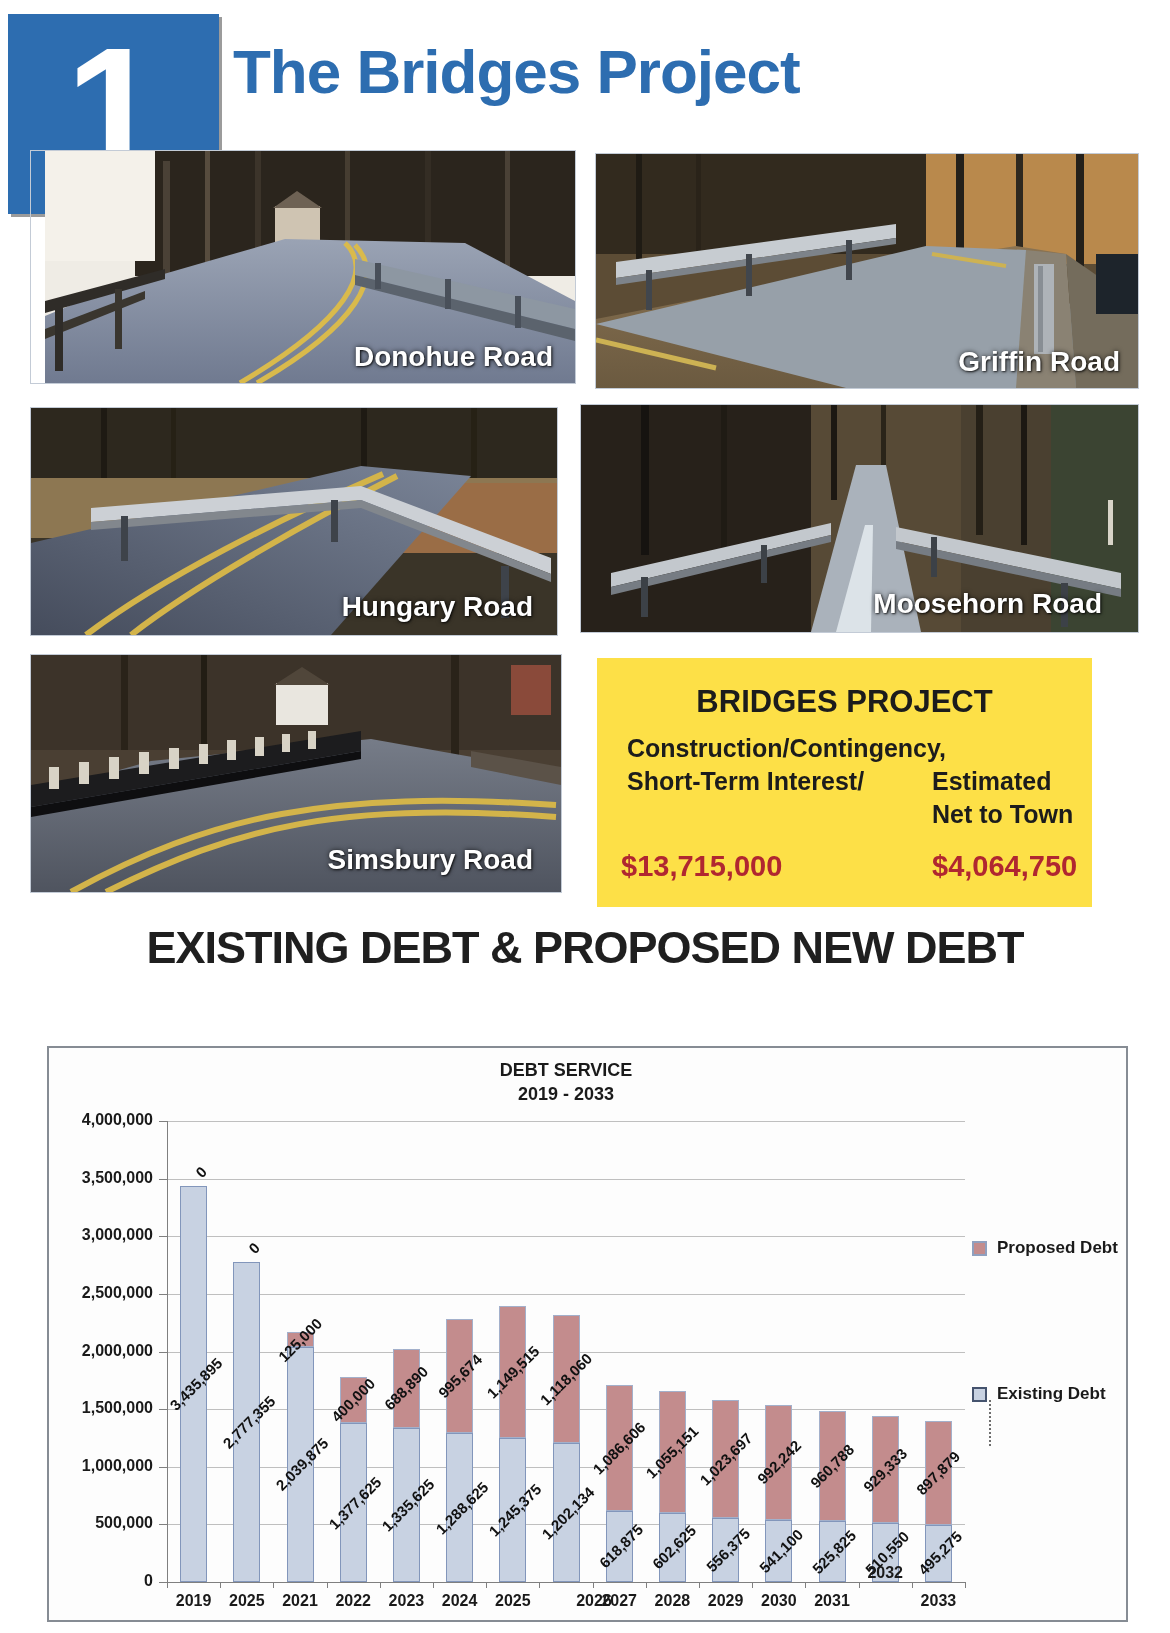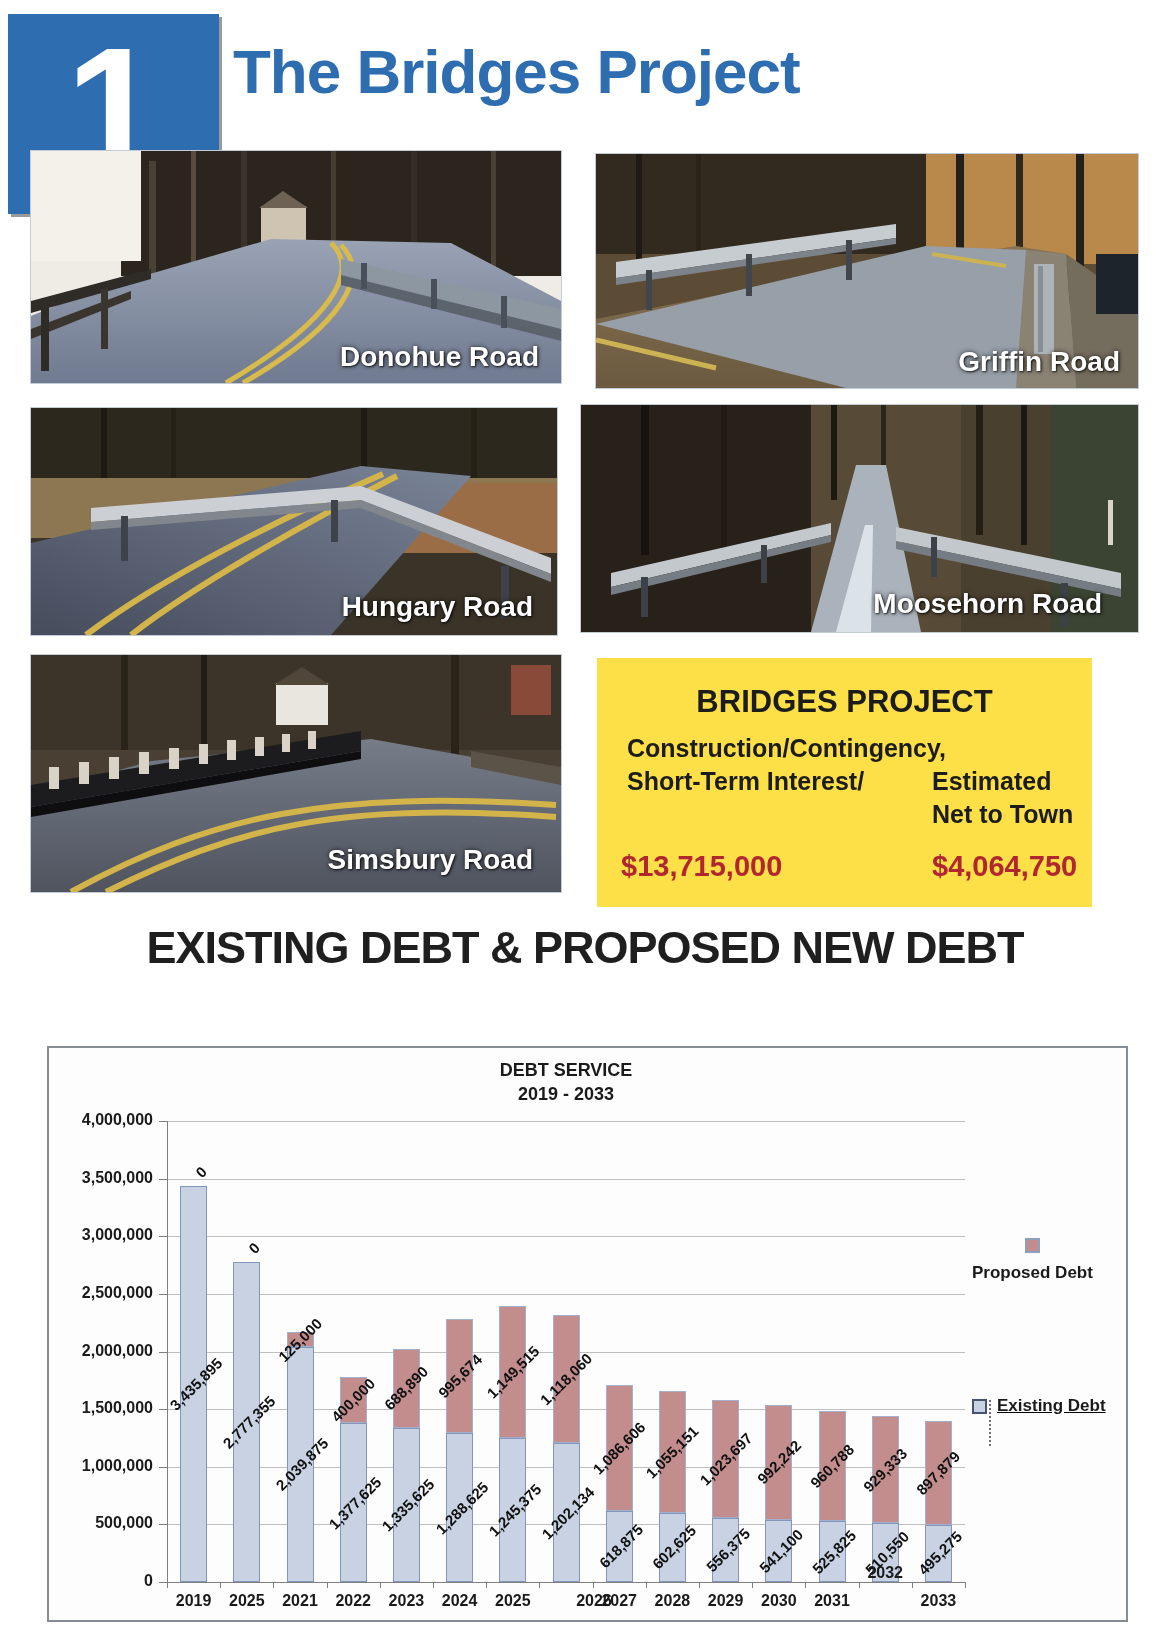--- a/index.html
+++ b/index.html
@@ -63,21 +63,21 @@
 </head>
 <body>
 
 <div class="page">
 
   <div class="abs num-badge">
     <span>1</span>
   </div>
   <div class="abs page-title">The Bridges Project</div>
 
-  <figure class="abs photo" style="left:30px;top:150px;width:530px;height:232px;margin:0;">
+  <figure class="abs photo" style="left:30px;top:150px;width:530px;height:232px;margin:0;padding-left:14px;">
     <svg width="530" height="232" viewBox="0 0 530 232">
       <defs>
         <linearGradient id="d-road" x1="0" y1="0" x2="0" y2="1">
           <stop offset="0" stop-color="#9aa3b4"></stop>
             <stop offset="1" stop-color="#707a90"></stop>
         </linearGradient>
       </defs>
       <rect x="0" y="0" width="530" height="232" fill="#efece5"></rect>
       <rect x="90" y="0" width="440" height="125" fill="#2b251d"></rect>
       <rect x="0" y="0" width="110" height="110" fill="#f4f1ea"></rect>
@@ -361,24 +361,24 @@
       <div class="bar" style="left: 822.7px; top: 475.159px; width: 27px; height: 58.8409px; background: rgb(200, 210, 226); border: 1px solid rgb(130, 150, 187);"></div>
       <div class="bar" style="left: 822.7px; top: 368.053px; width: 27px; height: 107.106px; background: rgb(195, 140, 141); border: 1px solid rgb(163, 176, 203);"></div>
       <div class="dlab" style="left: 838.2px; top: 504.58px;">510,550</div>
       <div class="dlab" style="left: 836.2px; top: 421.606px;">929,333</div>
       <div class="xlab" style="left: 810.2px; top: 516px; width: 52px;">2032</div>
       <div class="bar" style="left: 875.9px; top: 476.92px; width: 27px; height: 57.0804px; background: rgb(200, 210, 226); border: 1px solid rgb(130, 150, 187);"></div>
       <div class="bar" style="left: 875.9px; top: 373.439px; width: 27px; height: 103.481px; background: rgb(195, 140, 141); border: 1px solid rgb(163, 176, 203);"></div>
       <div class="dlab" style="left: 891.4px; top: 505.46px;">495,275</div>
       <div class="dlab" style="left: 889.4px; top: 425.179px;">897,879</div>
       <div class="xlab" style="left: 863.4px; top: 544px; width: 52px;">2033</div>
-      <div class="legend-item" style="left: 923px; top: 190px; flex-direction: column;">
+      <div class="legend-item" style="left: 923px; top: 190px;">
         <span class="legend-swatch" style="background: rgb(195, 140, 141); border: 2px solid rgb(143, 160, 191);"></span>
         <span class="legend-text">Proposed Debt</span>
       </div>
-      <div class="legend-item" style="left: 923px; top: 348px; text-decoration: underline;">
+      <div class="legend-item" style="left: 923px; top: 336px;">
         <span class="legend-swatch" style="background: rgb(200, 210, 226); border: 2px solid rgb(69, 83, 110);"></span>
         <span class="legend-text">Existing Debt</span>
       </div>
       <div class="legend-dots" style="left: 940px; top: 352px; height: 46px;"></div>
     </div>
 
 </div>
 
 </body></html>

